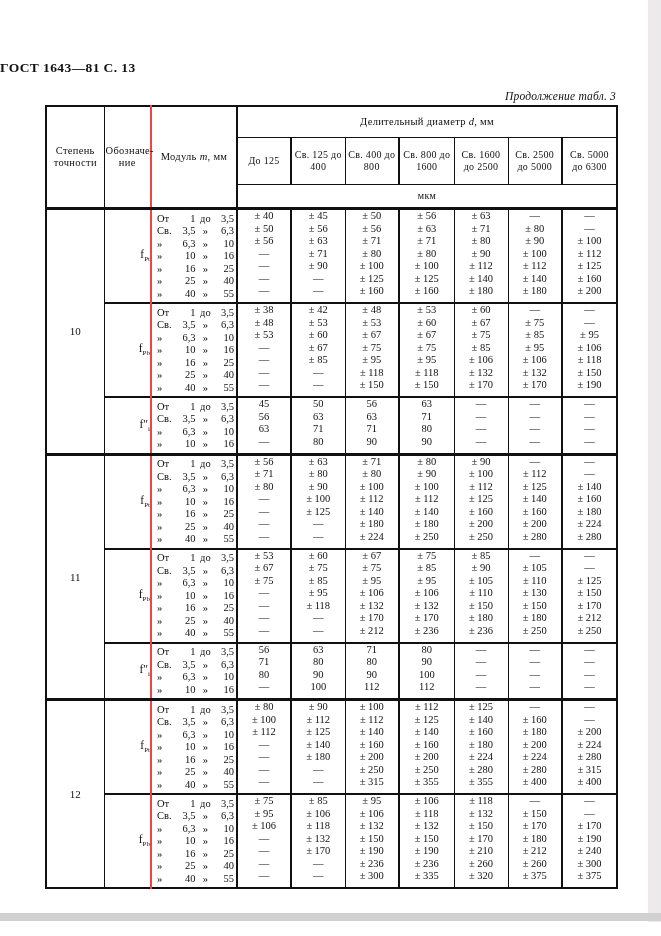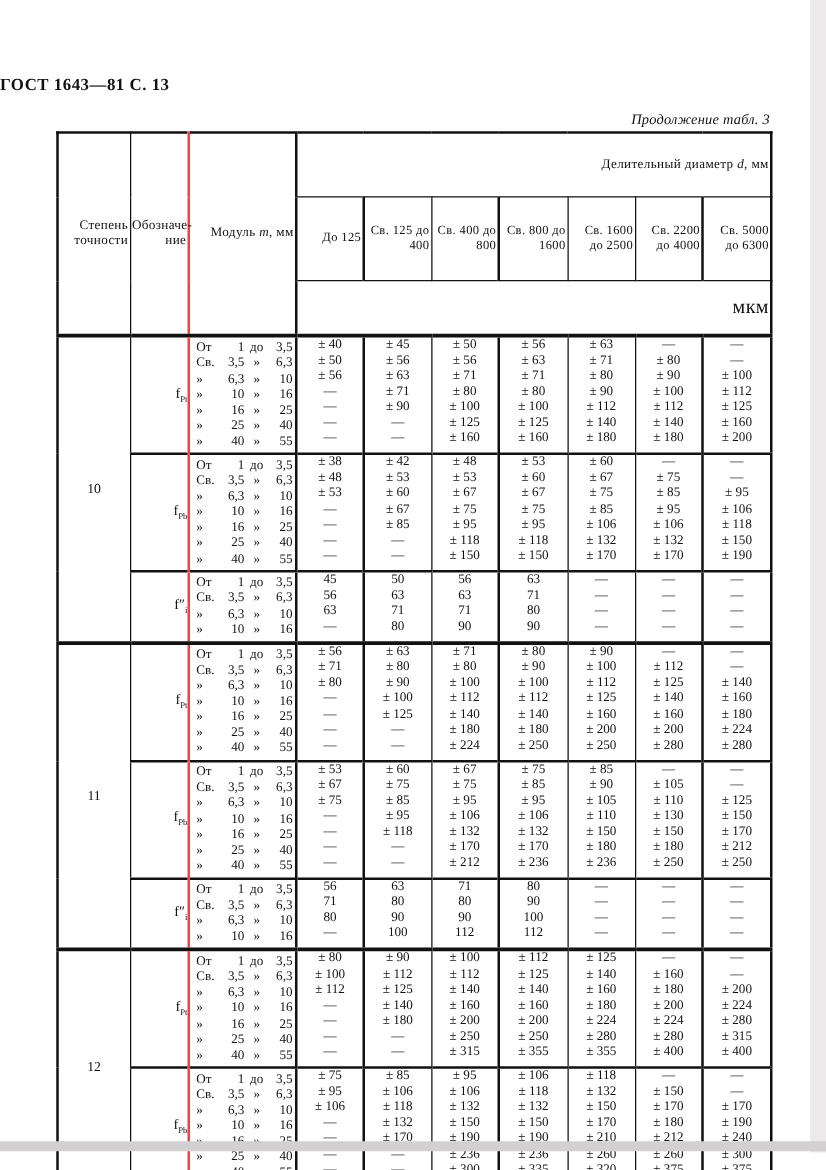--- a/index.html
+++ b/index.html
@@ -11,24 +11,24 @@
         font-style:italic;font-size:11.5px;letter-spacing:.2px;}
   table.tbl{position:absolute;left:45px;top:105px;width:571px;border-collapse:collapse;
         table-layout:fixed;font-size:10.5px;border:2px solid #111;}
   th,td{border:1px solid #111;padding:0;vertical-align:middle;font-weight:normal;}
   
   .c-mod{border-left:2px solid #ef4444;}
   .c-d0{border-left:2px solid #111;}
   .c-d1{border-left:2px solid #111;}
   .c-d3{border-left:2px solid #111;}
   .c-d6{border-left:2px solid #111;}
-  thead th{text-align:right;letter-spacing:.3px;line-height:12px;padding:12px 1px;}
+  thead th{text-align:center;letter-spacing:.3px;line-height:12px;padding:2px 1px;}
   .h-diam{height:26px;font-size:10.5px;}
   .h-col{height:42px;font-size:10px;}
-  .h-unit{height:18px;font-size:16px;}
+  .h-unit{height:18px;font-size:10px;}
   .h-deg,.h-desig,.h-mod{font-size:10.5px;}
   tbody td{vertical-align:top;}
   tr.group-start>td{border-top:3px solid #111;}
   tr.block-next>td{border-top:2px solid #111;}
   td.degree{vertical-align:middle;text-align:center;font-size:11px;}
   td.desig{vertical-align:middle;text-align:right;font-size:11.5px;}
   td.desig sub{font-size:7px;}
   td.module{padding:2.5px 2px 2px 5px;}
   .mline{display:flex;line-height:12.5px;white-space:pre;}
   .m1{display:inline-block;width:22px;text-align:left;}
@@ -66,21 +66,21 @@
         <th rowspan="3" class="c-desig h-desig">Обозначе-ние</th>
         <th rowspan="3" class="c-mod h-mod"><span>Модуль </span><i>m</i><span>, мм</span></th>
         <th colspan="7" class="c-d0 h-diam"><span>Делительный диаметр </span><i>d</i><span>, мм</span></th>
       </tr>
       <tr>
         <th class="c-d0 h-col">До 125</th>
         <th class="c-d1 h-col">Св. 125 до 400</th>
         <th class="c-d2 h-col">Св. 400 до 800</th>
         <th class="c-d3 h-col">Св. 800 до 1600</th>
         <th class="c-d4 h-col">Св. 1600 до 2500</th>
-        <th class="c-d5 h-col">Св. 2200 до 4000</th>
+        <th class="c-d5 h-col">Св. 2500 до 5000</th>
         <th class="c-d6 h-col">Св. 5000 до 6300</th>
       </tr>
       <tr>
         <th colspan="7" class="c-d0 h-unit">мкм</th>
       </tr>
     </thead>
     <tbody>
         <tr class="group-start">
           <td class="degree" rowspan="3">10</td>
           <td class="c-desig desig"><span class="dbase">f</span><sub>Pt</sub></td>

